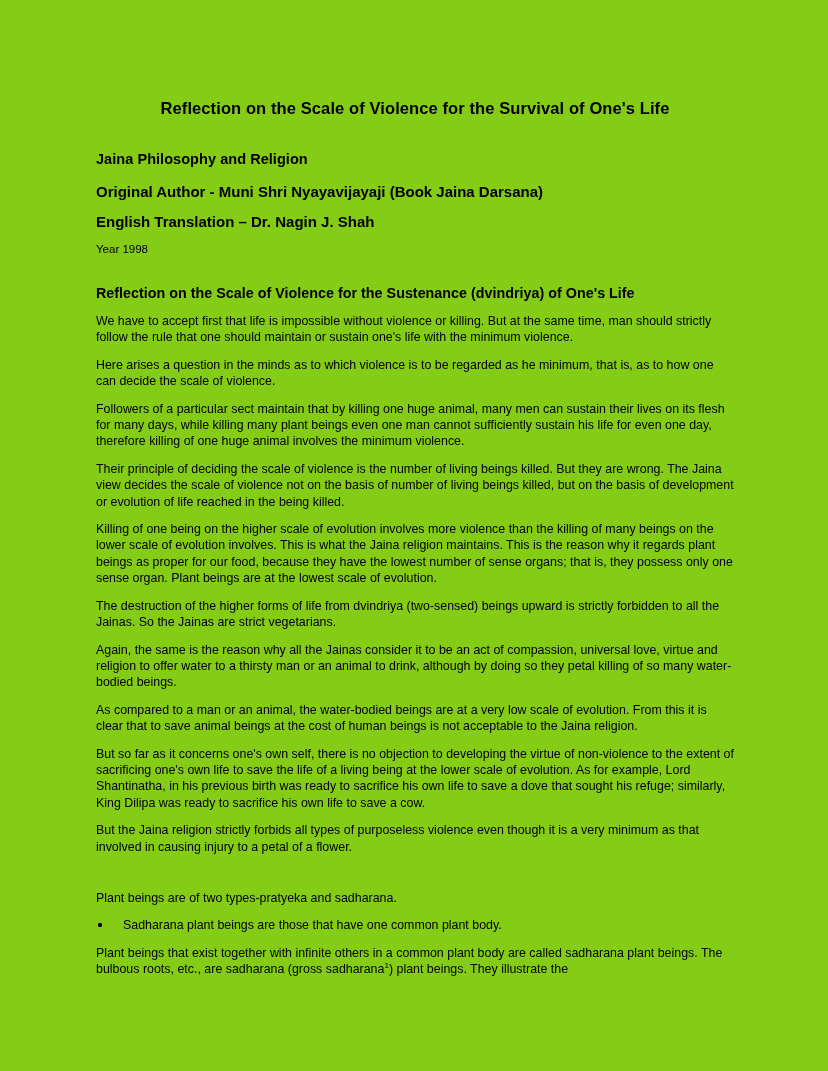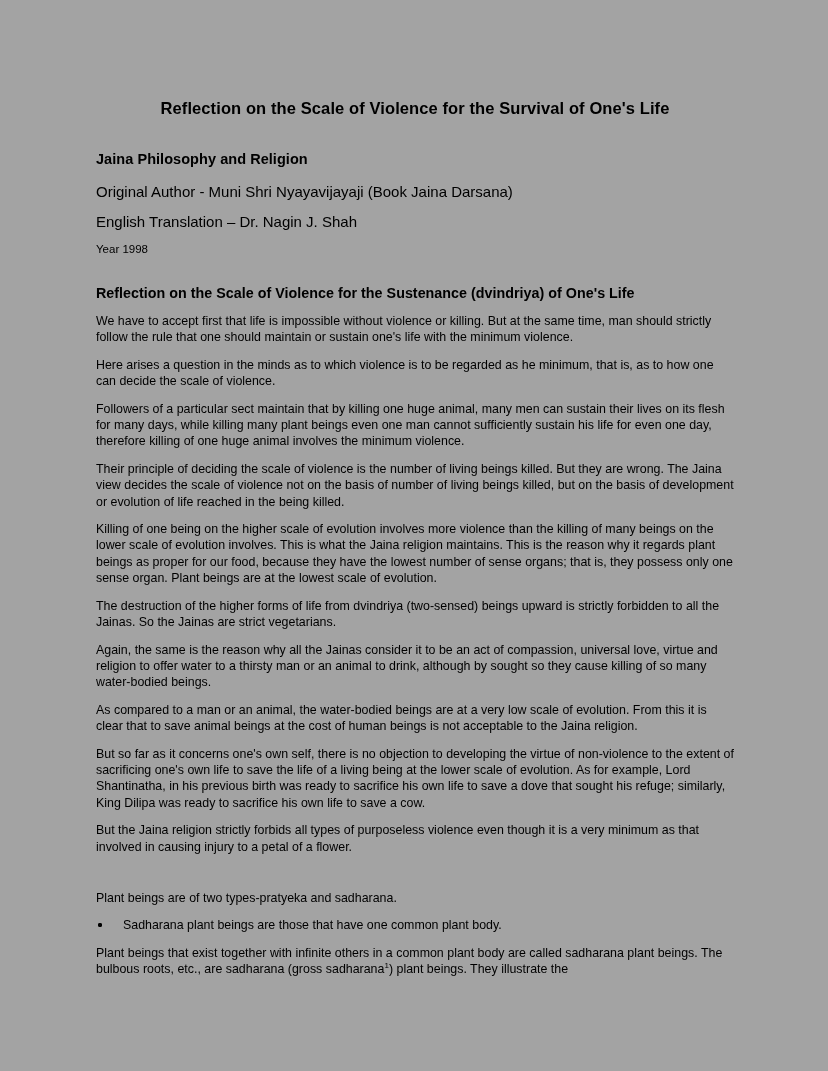--- a/index.html
+++ b/index.html
@@ -17,21 +17,21 @@
     color: #000000;
     -webkit-font-smoothing: antialiased;
   }
 
   .page {
     position: absolute;
     left: 0;
     top: 0;
     width: 828px;
     height: 1071px;
-    background: #a3a3a3;
+    background: #84cc16;
     box-sizing: border-box;
   }
 
   .content {
     position: absolute;
     left: 96px;
     top: 0;
     width: 638px;
   }
 
@@ -60,21 +60,21 @@
   .subject-heading {
     margin: 0 0 14px 0;
     font-size: 14.5px;
     font-weight: bold;
     line-height: 18px;
     letter-spacing: 0.05px;
   }
   .meta-line {
     margin: 0 0 11px 0;
     font-size: 15px;
-    font-weight: normal;
+    font-weight: bold;
     line-height: 19px;
   }
   .meta-small {
     margin: 0;
     font-size: 11.5px;
     font-weight: normal;
     line-height: 15px;
   }
 
   
@@ -148,21 +148,21 @@
 
     <div class="section">
       <h3 class="section-heading">Reflection on the Scale of Violence for the Sustenance (dvindriya) of One's Life</h3>
 
       <p class="body-para">We have to accept first that life is impossible without violence or killing.  But at the same time, man should strictly follow the rule that one should maintain or sustain one's life with the minimum violence.</p>
       <p class="body-para">Here arises a question in the minds as to which violence is to be regarded as he minimum, that is, as to how one can decide the scale of violence.</p>
       <p class="body-para">Followers of a particular sect maintain that by killing one huge animal, many men can sustain their lives on its flesh for many days, while killing many plant beings even one man cannot sufficiently sustain his life for even one day, therefore killing of one huge animal involves the minimum violence.</p>
       <p class="body-para">Their principle of deciding the scale of violence is the number of living beings killed.  But they are wrong.  The Jaina view decides the scale of violence not on the basis of number of living beings killed, but on the basis of development or evolution of life reached in the being killed.</p>
       <p class="body-para">Killing of one being on the higher scale of evolution involves more violence than the killing of many beings on the lower scale of evolution involves.  This is what the Jaina religion maintains.  This is the reason why it regards plant beings as proper for our food, because they have the lowest number of sense organs; that is, they possess only one sense organ.  Plant beings are at the lowest scale of evolution.</p>
       <p class="body-para">The destruction of the higher forms of life from dvindriya (two-sensed) beings upward is strictly forbidden to all the Jainas.  So the Jainas are strict vegetarians.</p>
-      <p class="body-para">Again, the same is the reason why all the Jainas consider it to be an act of compassion, universal love, virtue and religion to offer water to a thirsty man or an animal to drink, although by sought so they cause killing of so many water-bodied beings.</p>
+      <p class="body-para">Again, the same is the reason why all the Jainas consider it to be an act of compassion, universal love, virtue and religion to offer water to a thirsty man or an animal to drink, although by doing so they petal killing of so many water-bodied beings.</p>
       <p class="body-para">As compared to a man or an animal, the water-bodied beings are at a very low scale of evolution.  From this it is clear that to save animal beings at the cost of human beings is not acceptable to the Jaina religion.</p>
       <p class="body-para">But so far as it concerns one's own self, there is no objection to developing the virtue of non-violence to the extent of sacrificing one's own life to save the life of a living being at the lower scale of evolution.  As for example, Lord Shantinatha, in his previous birth was ready to sacrifice his own life to save a dove that sought his refuge; similarly, King Dilipa was ready to sacrifice his own life to save a cow.</p>
       <p class="body-para">But the Jaina religion strictly forbids all types of purposeless violence even though it is a very minimum as that involved in causing injury to a petal of a flower.</p>
 
       <div class="spacer-gap"></div>
 
       <p class="body-para">Plant beings are of two types-pratyeka and sadharana.</p>
 
       <ul class="bullet-list">
         <li>

